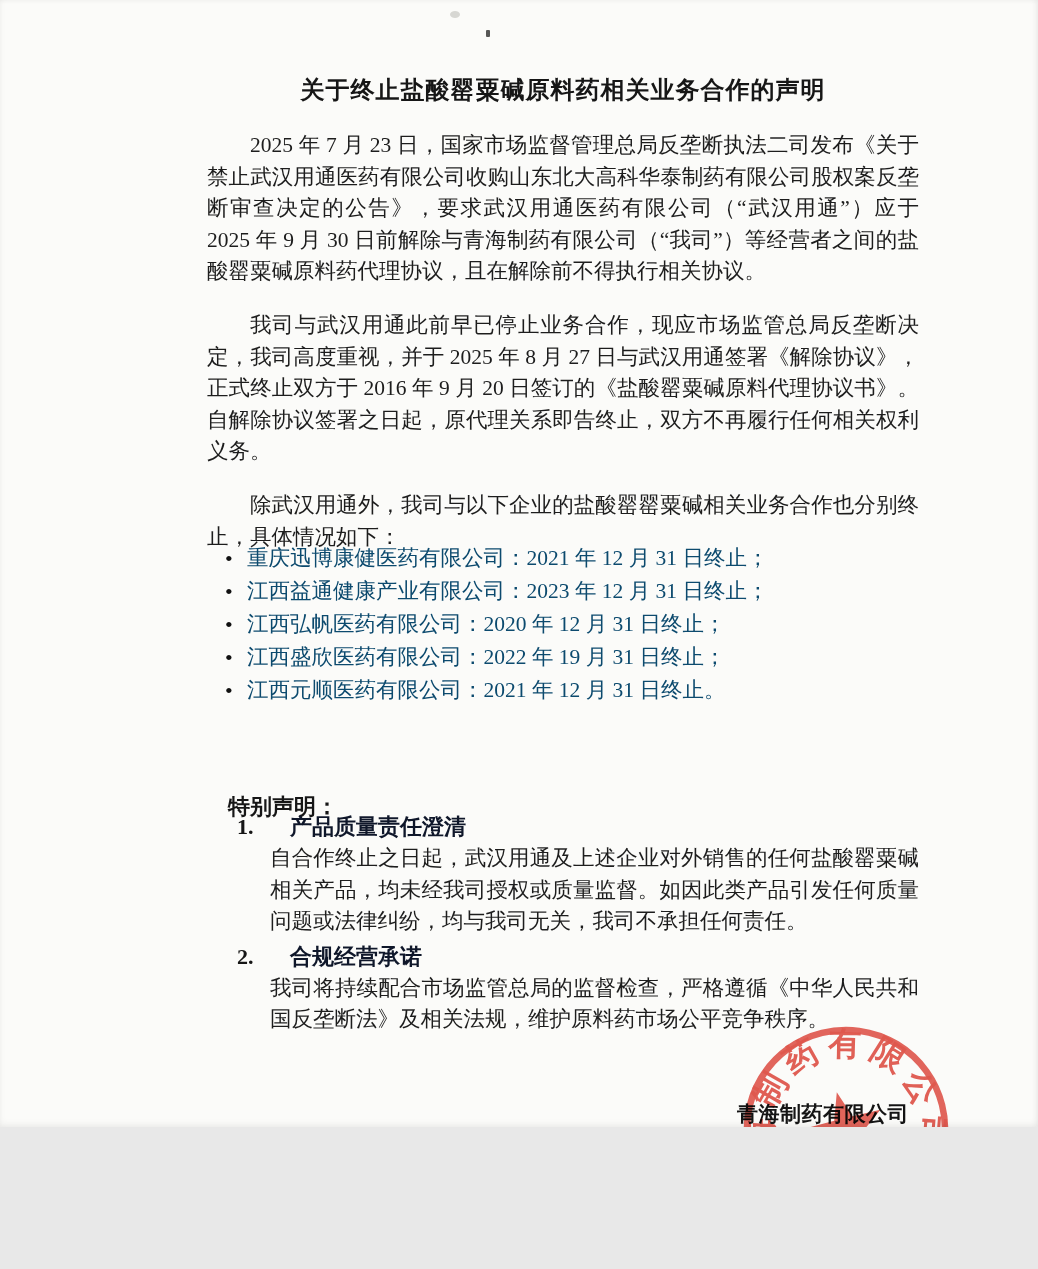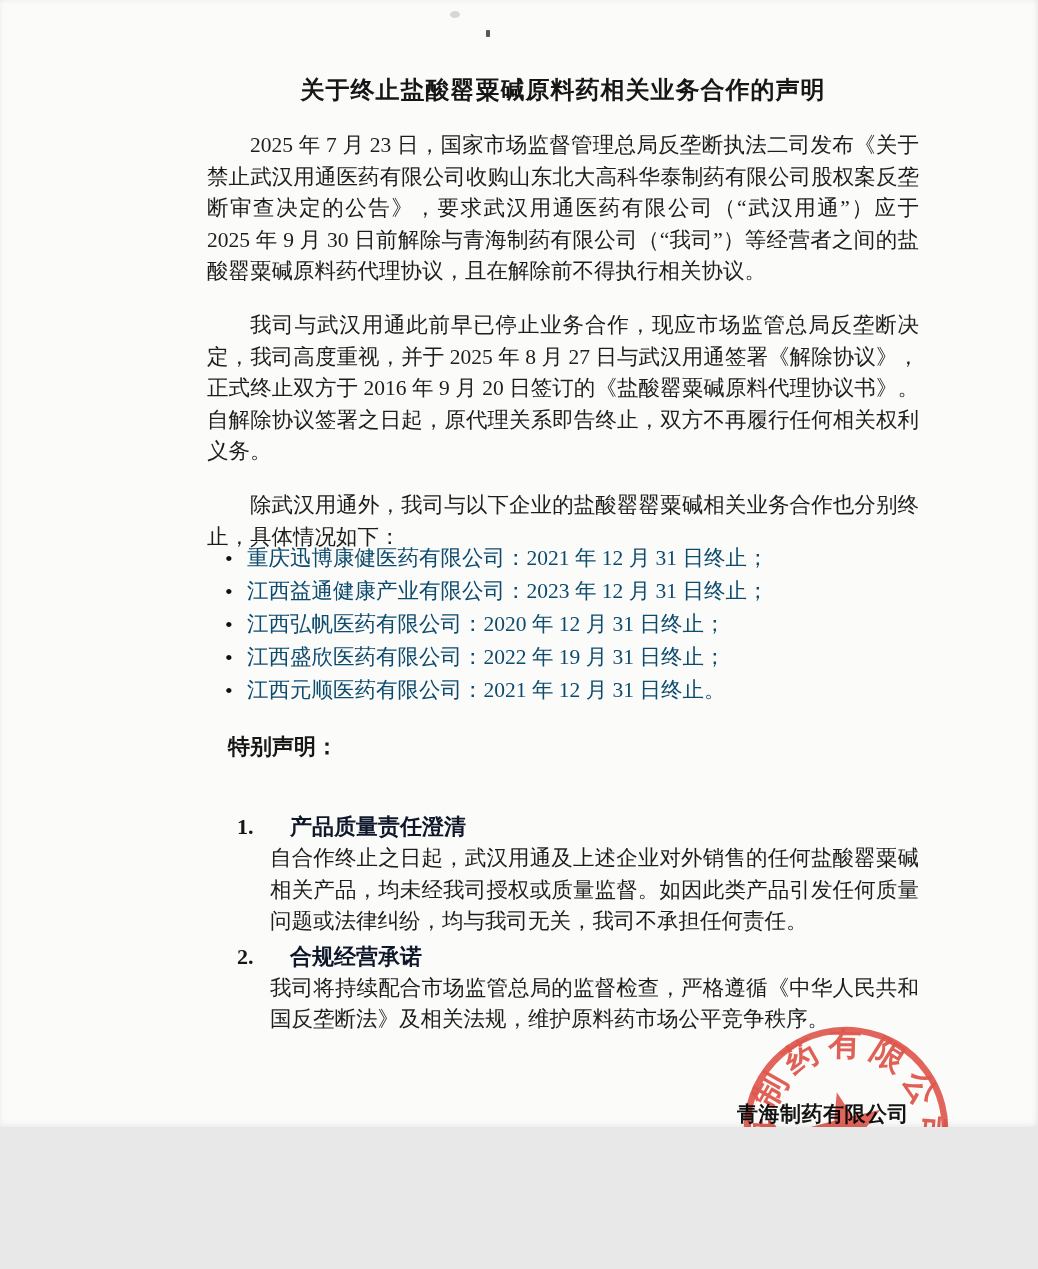--- a/index.html
+++ b/index.html
@@ -36,21 +36,21 @@
     padding-left:40px;
     font-size:21.5px;line-height:33px;height:33px;
     color:#0c4a6e;
   }
   .bullets li::before{
     content:"\2022";
     position:absolute;left:18px;top:0;
     font-size:22px;color:#111;
   }
   .special-heading{
-    position:absolute;top:732px;left:228px;
+    position:absolute;top:792px;left:228px;
     font-family:"Liberation Sans", sans-serif;
     font-weight:700;font-size:22px;color:#161616;
   }
   .items{position:absolute;top:810px;left:207px;width:712px;}
   .item{margin:0 0 2px 0;}
   .item-head{line-height:33px;font-size:22px;}
   .item-num{
     display:inline-block;width:53px;padding-left:30px;box-sizing:content-box;
     font-family:"Liberation Serif", serif;font-weight:700;color:#161616;
   }

